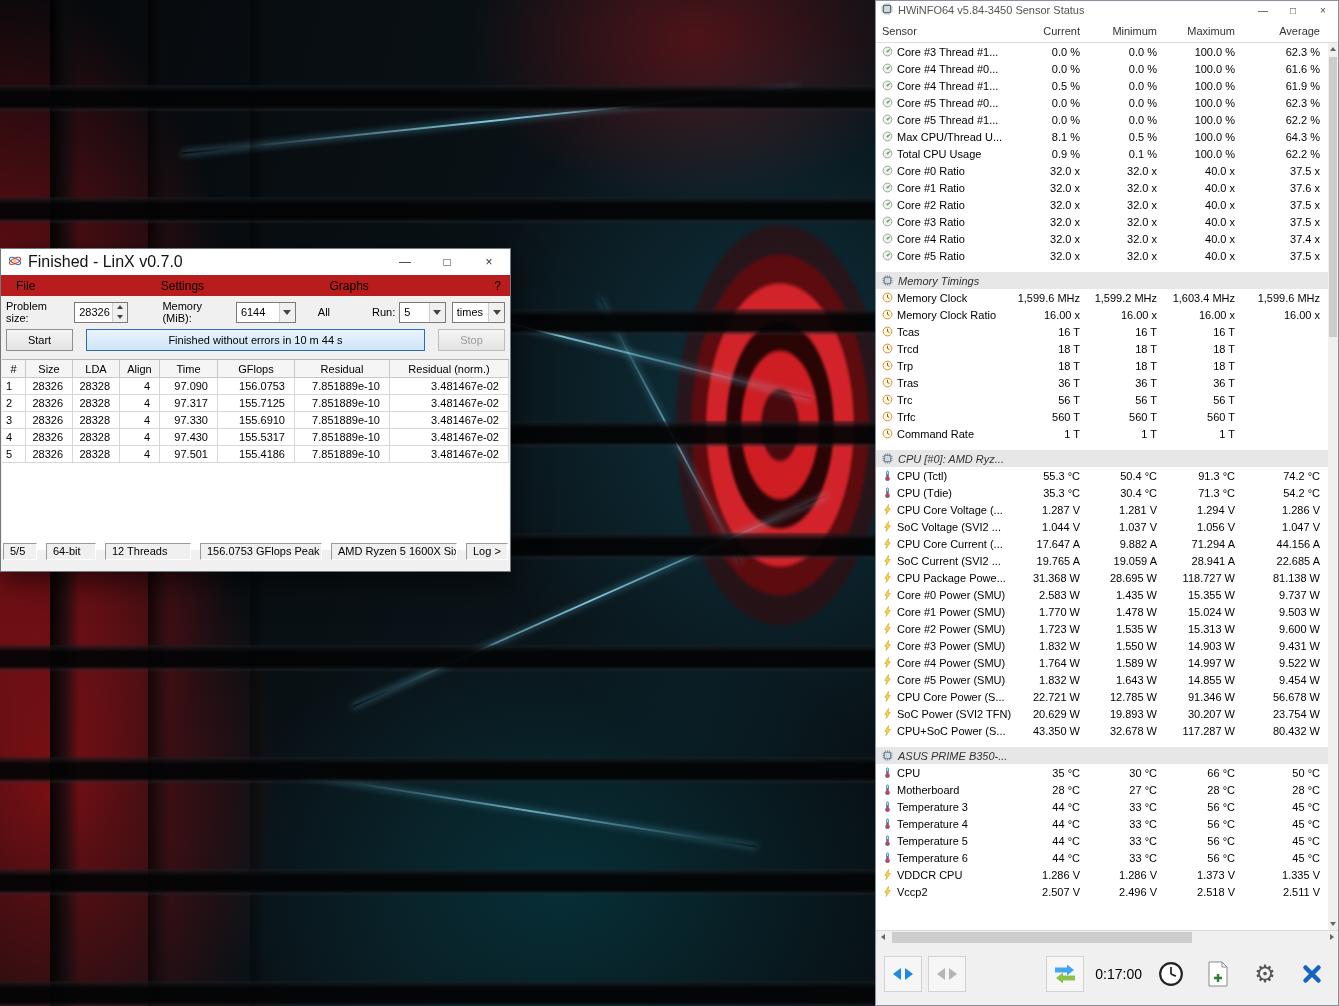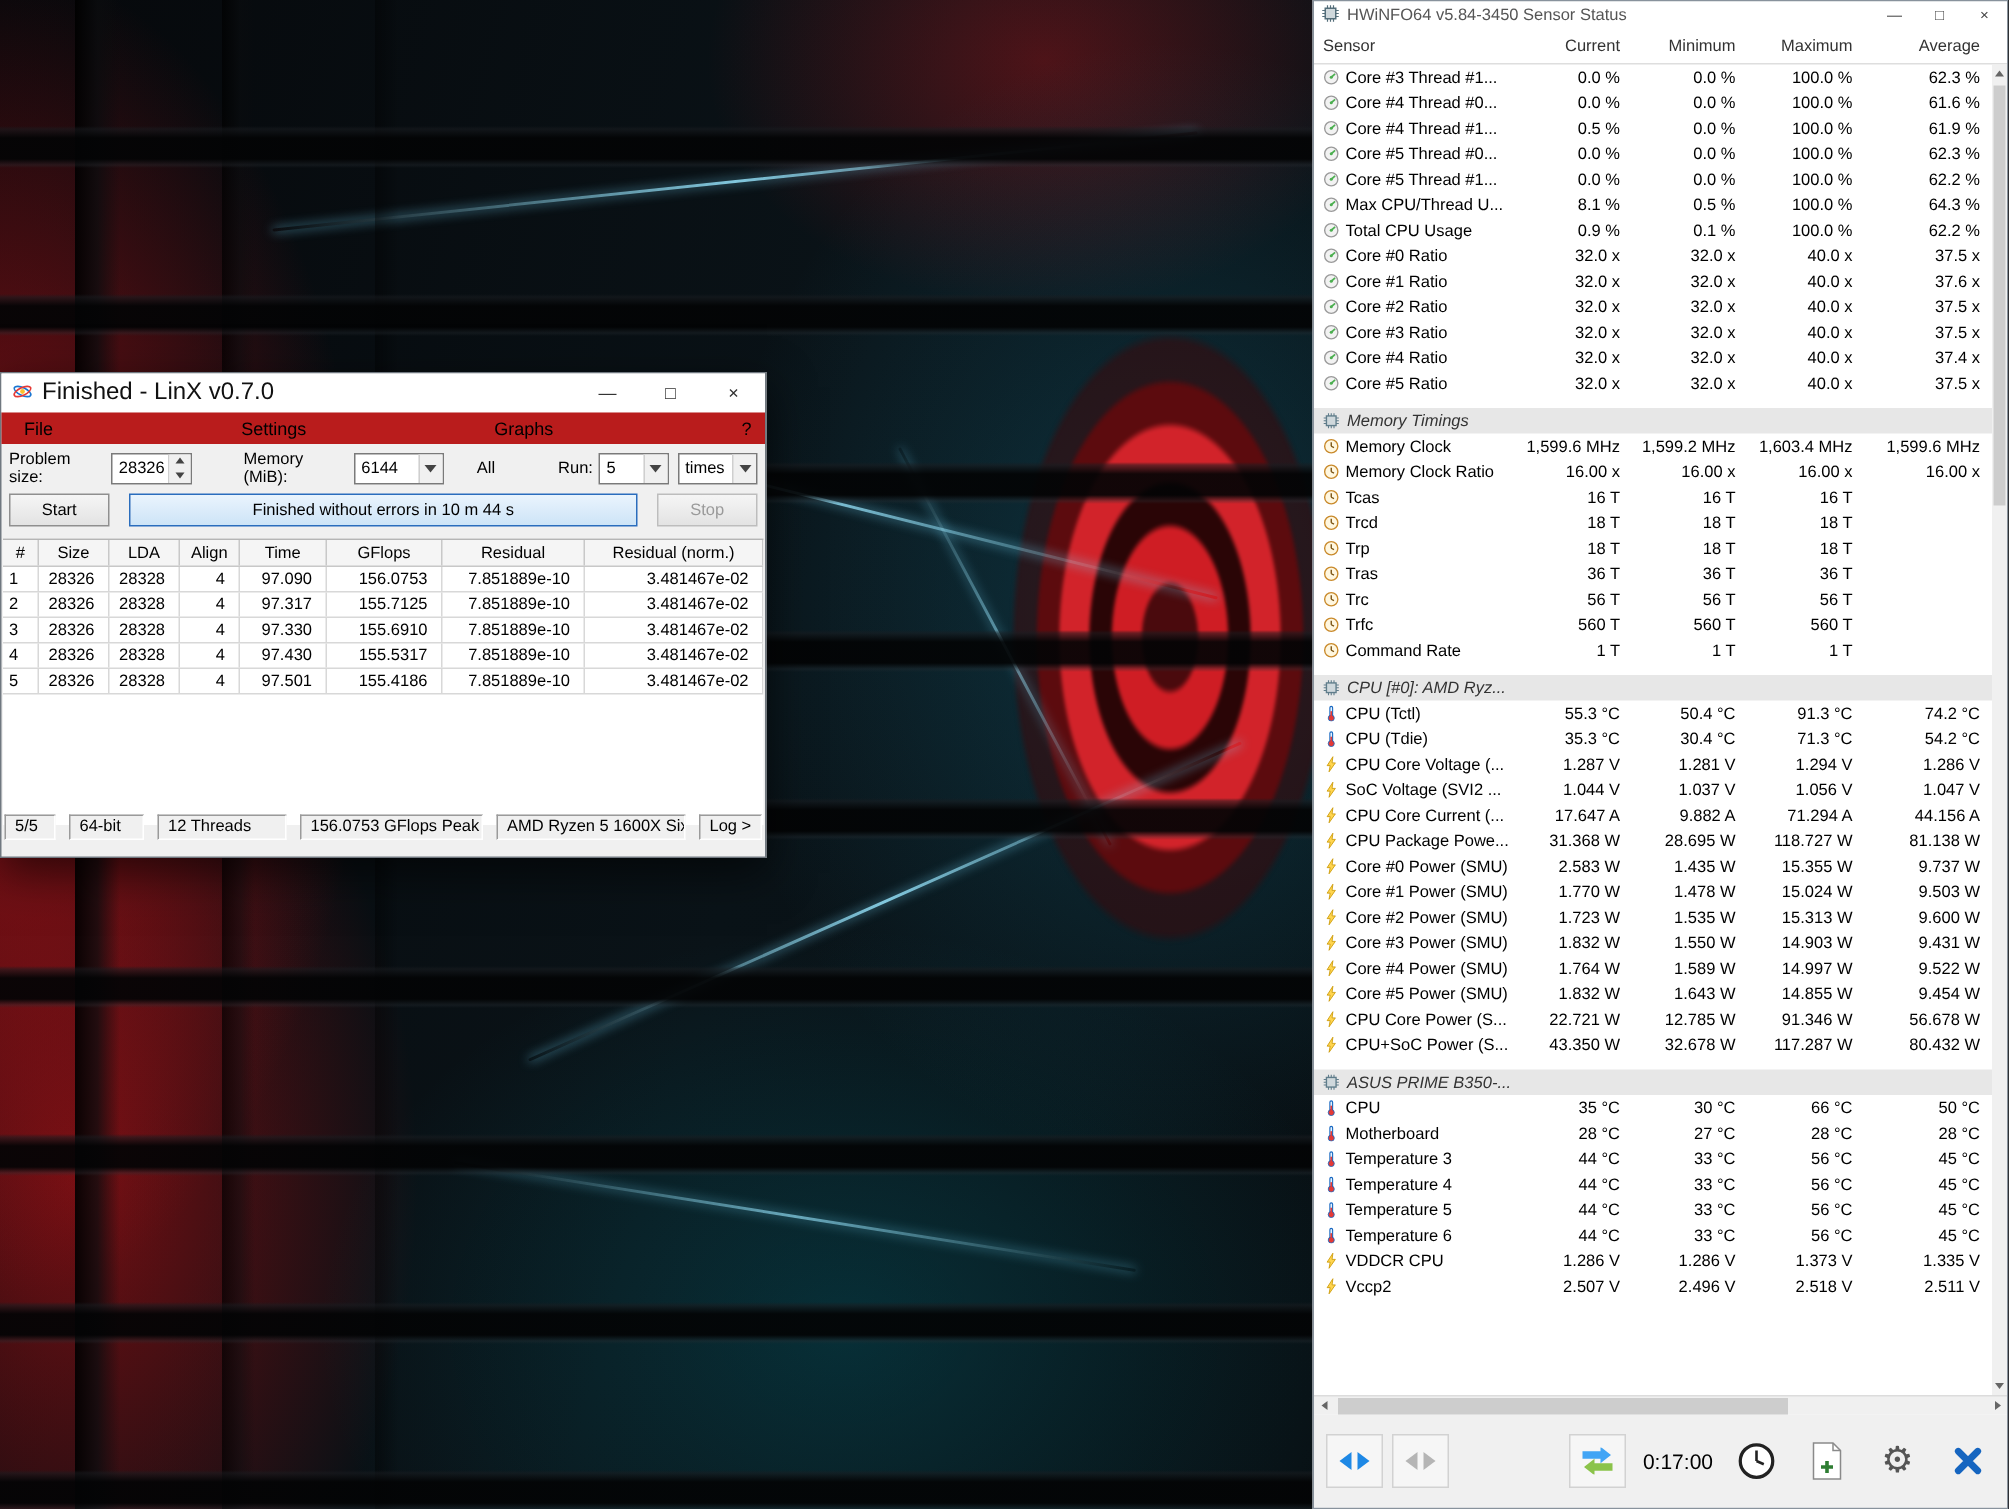--- a/index.html
+++ b/index.html
@@ -680,20 +680,32 @@
             <span class="hw-cell hw-c1">9.882 A</span>
             <span class="hw-cell hw-c2">71.294 A</span>
             <span class="hw-cell hw-c3">44.156 A</span>
           </div>
           <div class="hw-row">
             <span class="hw-ic">
               <svg width="11" height="11" viewBox="0 0 12 12">
                 <path d="M7.2 0.5 L3 7 h2.2 L4.4 11.5 L9 5 H6.6 Z" fill="#ffd54f" stroke="#c99700" stroke-width="0.6"></path>
               </svg>
             </span>
+            <span class="hw-label">SoC Current (SVI2 ...</span>
+            <span class="hw-cell hw-c0">19.765 A</span>
+            <span class="hw-cell hw-c1">19.059 A</span>
+            <span class="hw-cell hw-c2">28.941 A</span>
+            <span class="hw-cell hw-c3">22.685 A</span>
+          </div>
+          <div class="hw-row">
+            <span class="hw-ic">
+              <svg width="11" height="11" viewBox="0 0 12 12">
+                <path d="M7.2 0.5 L3 7 h2.2 L4.4 11.5 L9 5 H6.6 Z" fill="#ffd54f" stroke="#c99700" stroke-width="0.6"></path>
+              </svg>
+            </span>
             <span class="hw-label">CPU Package Powe...</span>
             <span class="hw-cell hw-c0">31.368 W</span>
             <span class="hw-cell hw-c1">28.695 W</span>
             <span class="hw-cell hw-c2">118.727 W</span>
             <span class="hw-cell hw-c3">81.138 W</span>
           </div>
           <div class="hw-row">
             <span class="hw-ic">
               <svg width="11" height="11" viewBox="0 0 12 12">
                 <path d="M7.2 0.5 L3 7 h2.2 L4.4 11.5 L9 5 H6.6 Z" fill="#ffd54f" stroke="#c99700" stroke-width="0.6"></path>
@@ -769,20 +781,32 @@
             <span class="hw-ic">
               <svg width="11" height="11" viewBox="0 0 12 12">
                 <path d="M7.2 0.5 L3 7 h2.2 L4.4 11.5 L9 5 H6.6 Z" fill="#ffd54f" stroke="#c99700" stroke-width="0.6"></path>
               </svg>
             </span>
             <span class="hw-label">CPU Core Power (S...</span>
             <span class="hw-cell hw-c0">22.721 W</span>
             <span class="hw-cell hw-c1">12.785 W</span>
             <span class="hw-cell hw-c2">91.346 W</span>
             <span class="hw-cell hw-c3">56.678 W</span>
+          </div>
+          <div class="hw-row">
+            <span class="hw-ic">
+              <svg width="11" height="11" viewBox="0 0 12 12">
+                <path d="M7.2 0.5 L3 7 h2.2 L4.4 11.5 L9 5 H6.6 Z" fill="#ffd54f" stroke="#c99700" stroke-width="0.6"></path>
+              </svg>
+            </span>
+            <span class="hw-label">SoC Power (SVI2 TFN)</span>
+            <span class="hw-cell hw-c0">20.629 W</span>
+            <span class="hw-cell hw-c1">19.893 W</span>
+            <span class="hw-cell hw-c2">30.207 W</span>
+            <span class="hw-cell hw-c3">23.754 W</span>
           </div>
           <div class="hw-row">
             <span class="hw-ic">
               <svg width="11" height="11" viewBox="0 0 12 12">
                 <path d="M7.2 0.5 L3 7 h2.2 L4.4 11.5 L9 5 H6.6 Z" fill="#ffd54f" stroke="#c99700" stroke-width="0.6"></path>
               </svg>
             </span>
             <span class="hw-label">CPU+SoC Power (S...</span>
             <span class="hw-cell hw-c0">43.350 W</span>
             <span class="hw-cell hw-c1">32.678 W</span>

